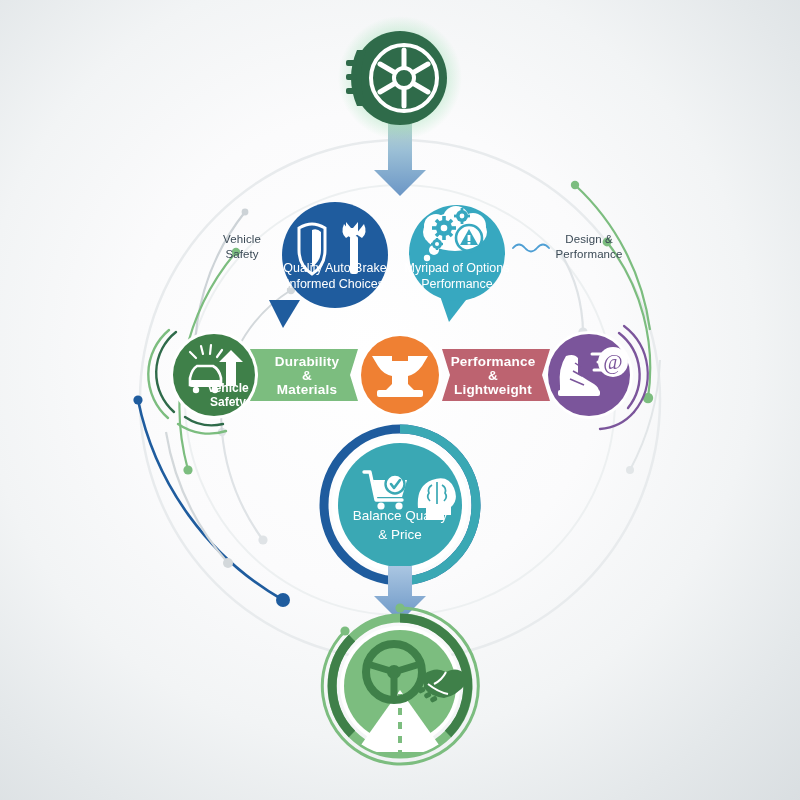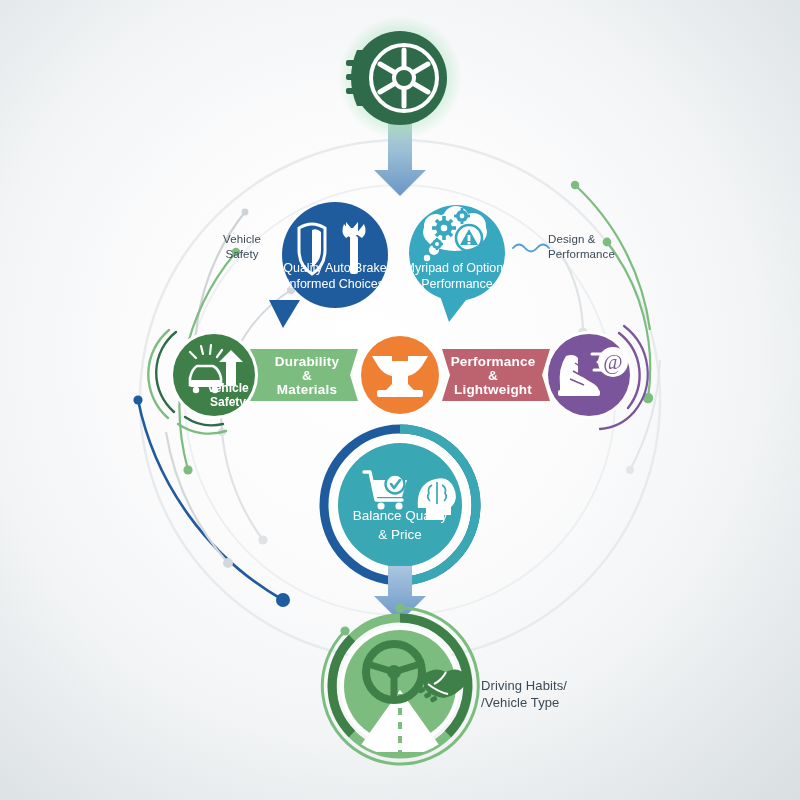--- a/index.html
+++ b/index.html
@@ -29,21 +29,21 @@
   .lbl {
     position: absolute;
     color: #3b4a56;
     font-size: 11.5px;
     line-height: 1.28;
     letter-spacing: .1px;
     white-space: pre-line;
     font-family: "Liberation Sans", sans-serif;
   }
   #lbl-left  { left: 205px; top: 232px; text-align: center; width: 74px; }
-  #lbl-right { left: 548px; top: 232px; text-align: left; width: 82px; }
+  #lbl-right { left: 548px; top: 232px; text-align: center; width: 82px; }
   #lbl-bottom{ left: 481px; top: 678px; text-align: left;  width: 140px; font-size: 13px; }
 
   .ribbon-text {
     fill: #ffffff;
     font-family: "Liberation Sans", sans-serif;
     font-size: 13.5px;
     font-weight: bold;
     text-anchor: middle;
     letter-spacing: .2px;
   }
@@ -384,16 +384,14 @@
           <rect x="430" y="697" width="7" height="5" rx="2" transform="rotate(-28 433 699)"></rect>
         </g>
       </g>
     </g>
   </svg>
 
   <div class="lbl" id="lbl-left">Vehicle
 Safety</div>
   <div class="lbl" id="lbl-right">Design &amp;
 Performance</div>
-  <div class="lbl" id="lbl-bottom">Driving Habits/
-/Vehicle Type</div>
 
 </div>
 
 </body></html>

